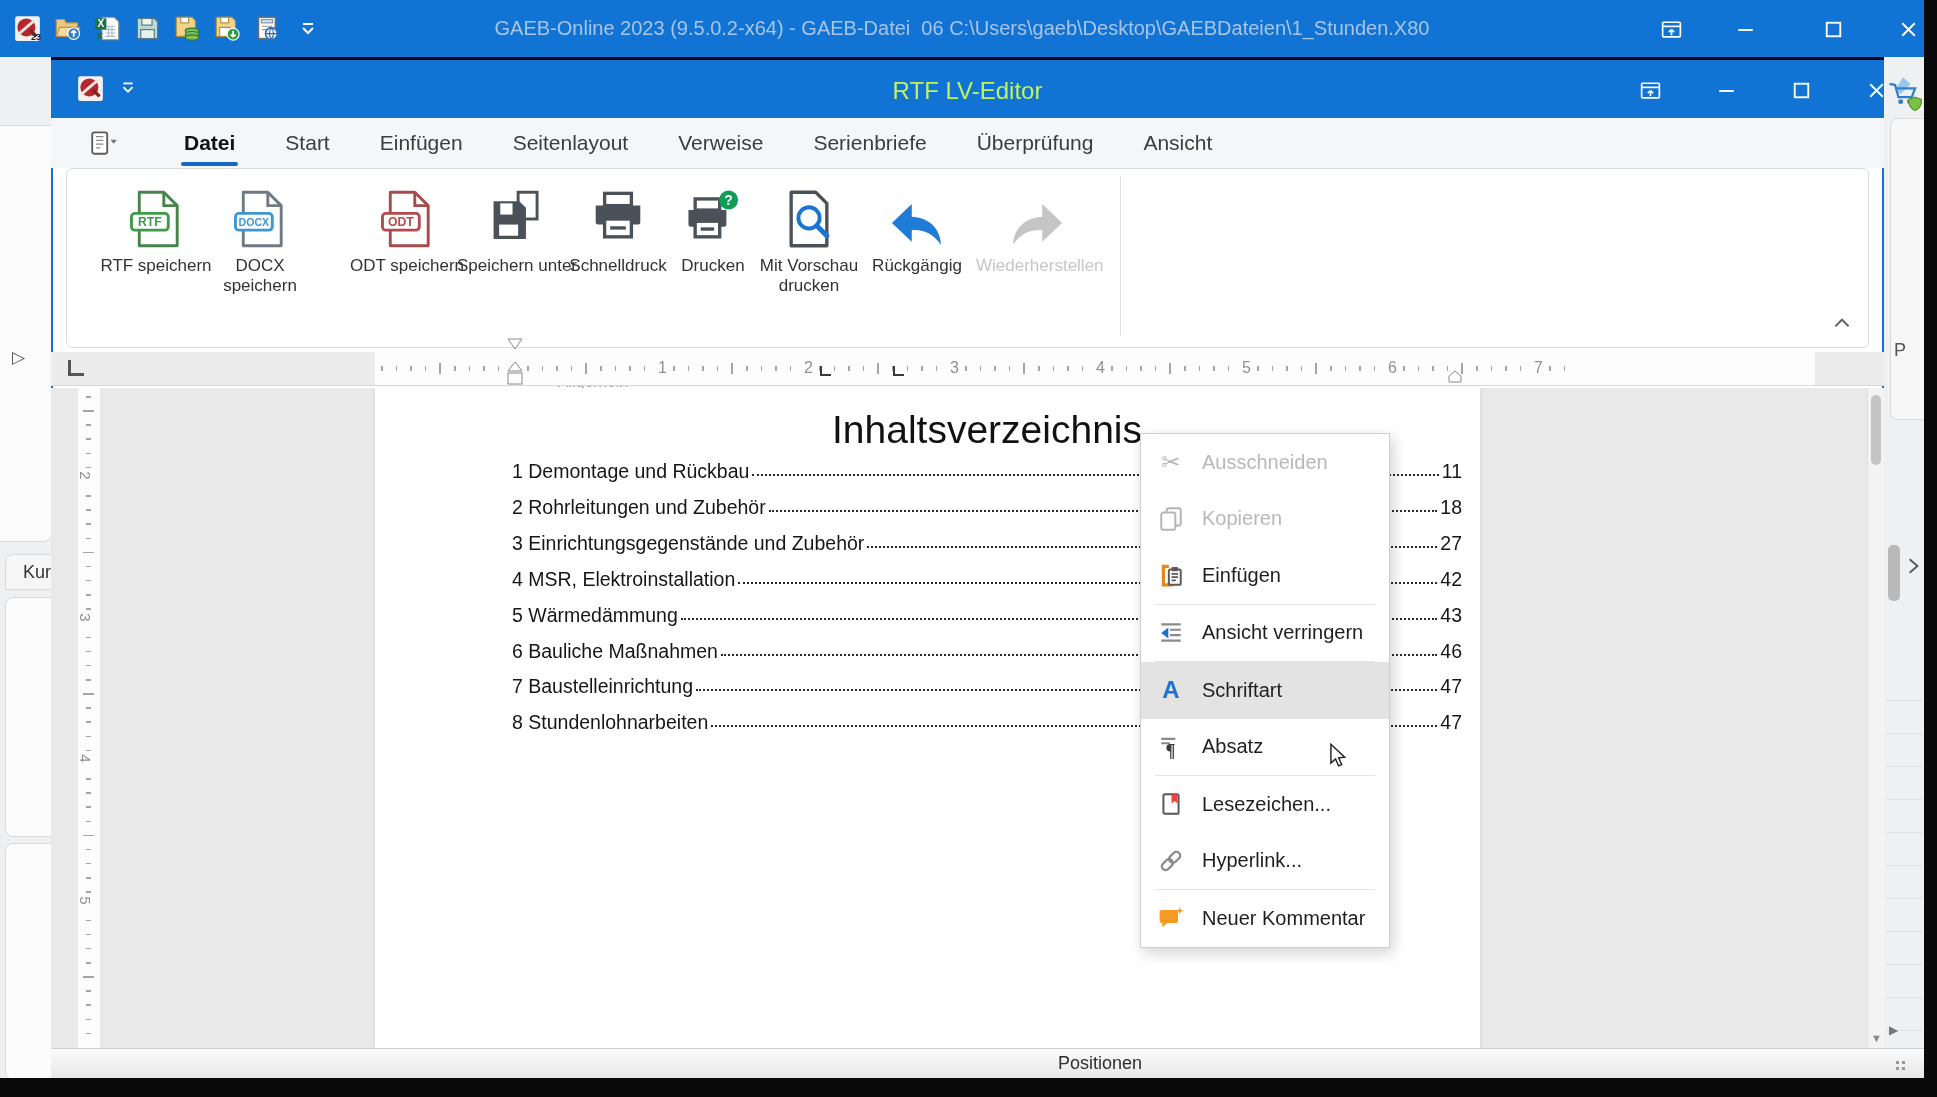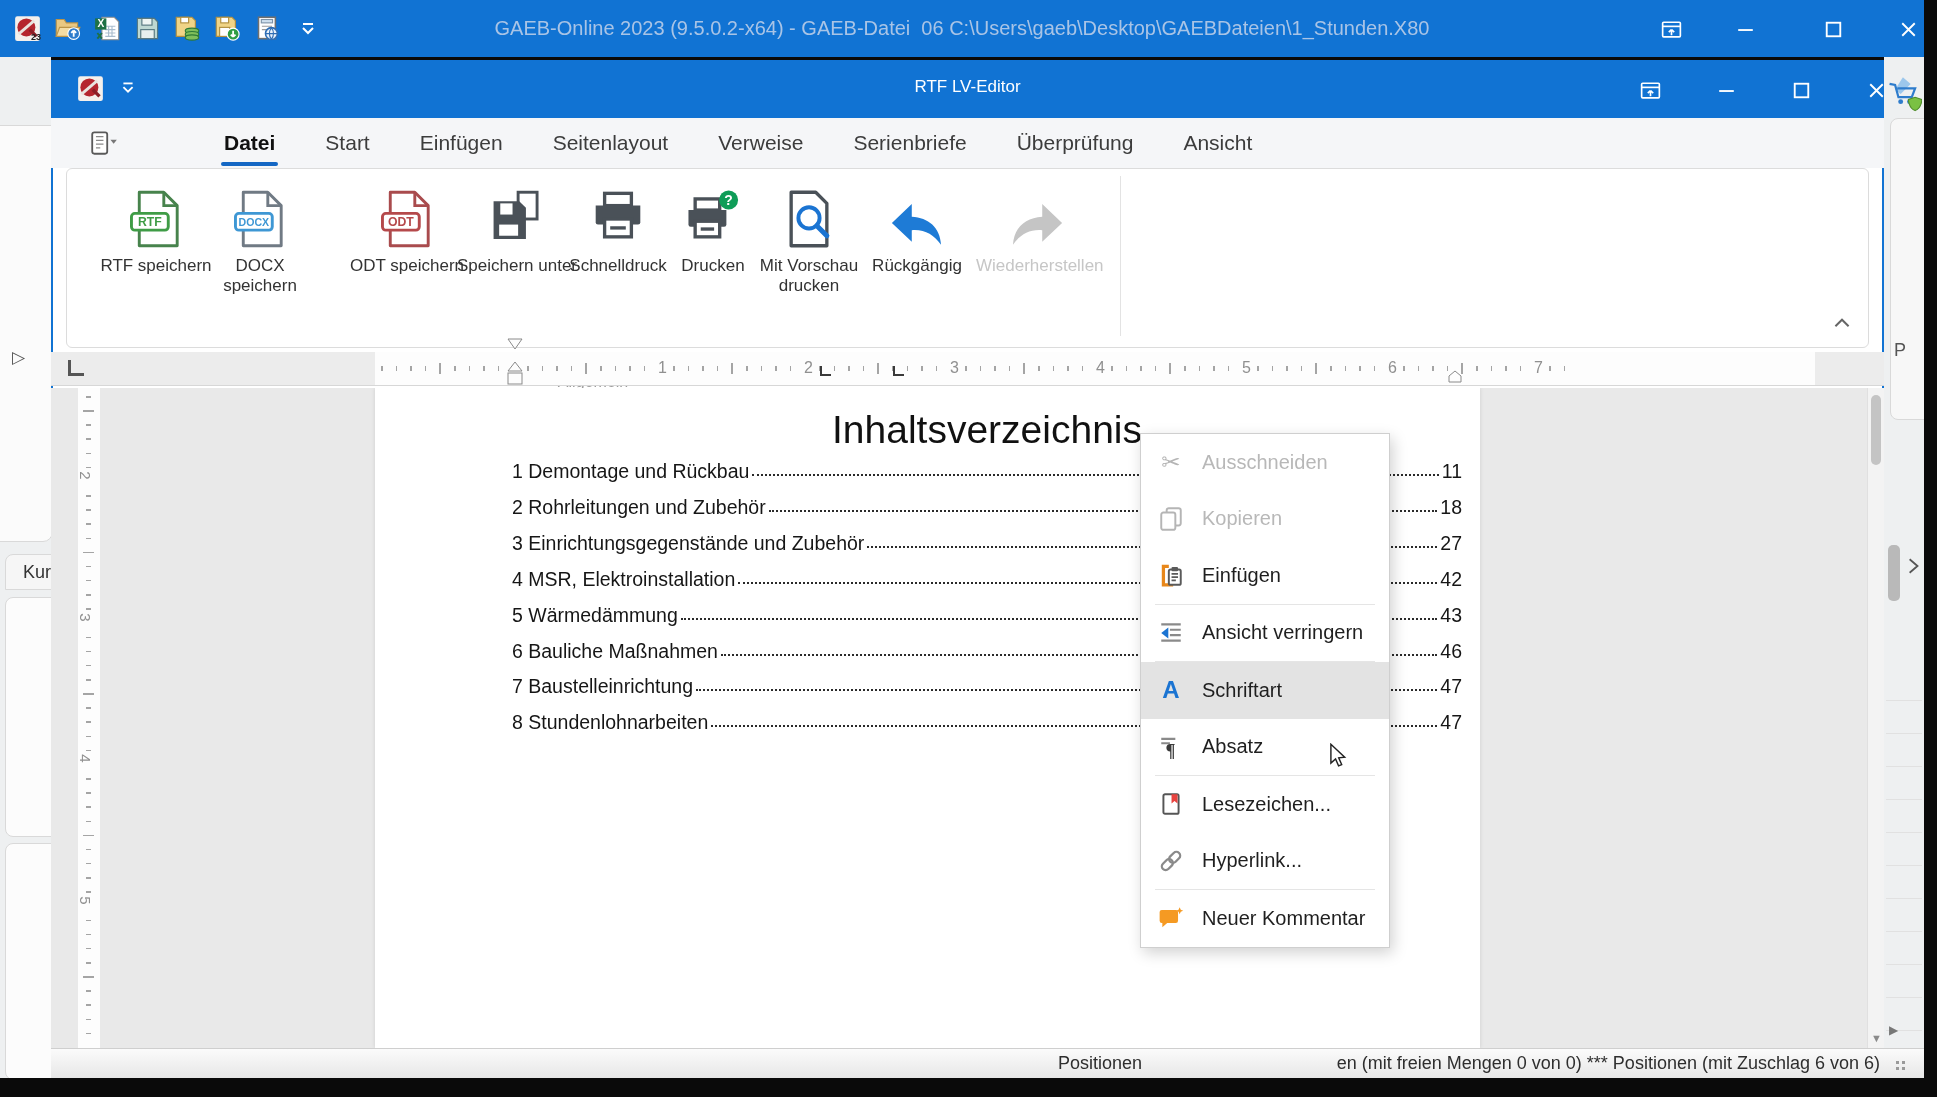--- a/index.html
+++ b/index.html
@@ -13,22 +13,22 @@
   #outer-title{position:absolute;left:0;right:0;text-align:center;color:#a9c4e6;font-size:20px;white-space:pre;pointer-events:none;}
   .winbtn{position:absolute;top:14px;width:40px;height:30px;display:flex;align-items:center;justify-content:center;}
   
   #left-strip{left:0;top:57px;width:51px;height:1021px;background:#eef0f1;overflow:hidden;}
   #right-strip{left:1884px;top:57px;width:40px;height:1021px;background:#eef0f1;overflow:hidden;}
   .bg-panel{position:absolute;background:#fbfbfb;border:1px solid #d9d9d9;}
   
   #editor-window{left:51px;top:60px;width:1833px;height:1018px;background:#fff;overflow:hidden;}
   .frame{position:absolute;background:#1173d3;}
   #editor-titlebar{left:0;top:0;width:100%;height:58px;background:#1173d3;}
-  #editor-title{position:absolute;left:0;right:0;top:17px;text-align:center;color:#ffffff;font-size:17px;}
-  #tab-row{left:0;top:58px;width:100%;height:50px;background:#f5f6f8;display:flex;align-items:center;gap:40px;}
+  #editor-title{position:absolute;left:0;right:0;top:17px;text-align:center;color:#bef264;font-size:24px;}
+  #tab-row{left:0;top:58px;width:100%;height:50px;background:#f5f6f8;display:flex;align-items:center;}
   #book-btn{margin-left:34px;width:38px;height:32px;display:flex;align-items:center;justify-content:center;}
   #tabs{display:flex;margin-left:36px;height:100%;align-items:center;}
   .tab{padding:0 25px;font-size:21px;color:#3c3c3c;height:100%;display:flex;align-items:center;position:relative;cursor:default;}
   .tab.active{font-weight:bold;color:#111;}
   .tab.active::after{content:"";position:absolute;left:22px;right:22px;bottom:2px;height:4px;background:#1467c4;border-radius:2px;}
   #ribbon-panel{left:15px;top:108px;width:1803px;height:180px;background:#fff;border:1px solid #dcdcdc;border-radius:6px;box-sizing:border-box;}
   #ribbon-divider{left:1069px;top:116px;width:1px;height:160px;background:#e3e3e3;}
   .rbtn{position:absolute;top:126px;width:130px;height:150px;display:flex;flex-direction:column;align-items:center;cursor:default;}
   .rbtn .ric{height:62px;display:flex;align-items:flex-end;justify-content:center;}
   .rbtn .rlabel{margin-top:8px;font-size:17px;color:#333;text-align:center;line-height:1.2;width:122px;}
@@ -568,21 +568,20 @@
       </div>
     </div>
 
     <div id="vscroll" class="abs">
       <div id="vthumb"></div>
       <div id="scroll-down">▼</div>
     </div>
 
     <div id="status-bar" class="abs">
       <span id="status-left">Positionen</span>
-      <span id="status-right">en (mit freien Mengen 0 von 0) *** Positionen (mit Zuschlag 6 von 6)</span>
     </div>
   </div>
 
   <div id="context-menu" class="abs">
       <div class="menu-item disabled">
         <span class="mic">
           <span style="font-size:23px;color:#b5b5b5;line-height:1;">✂</span>
         </span>
         <span>Ausschneiden</span>
       </div>

